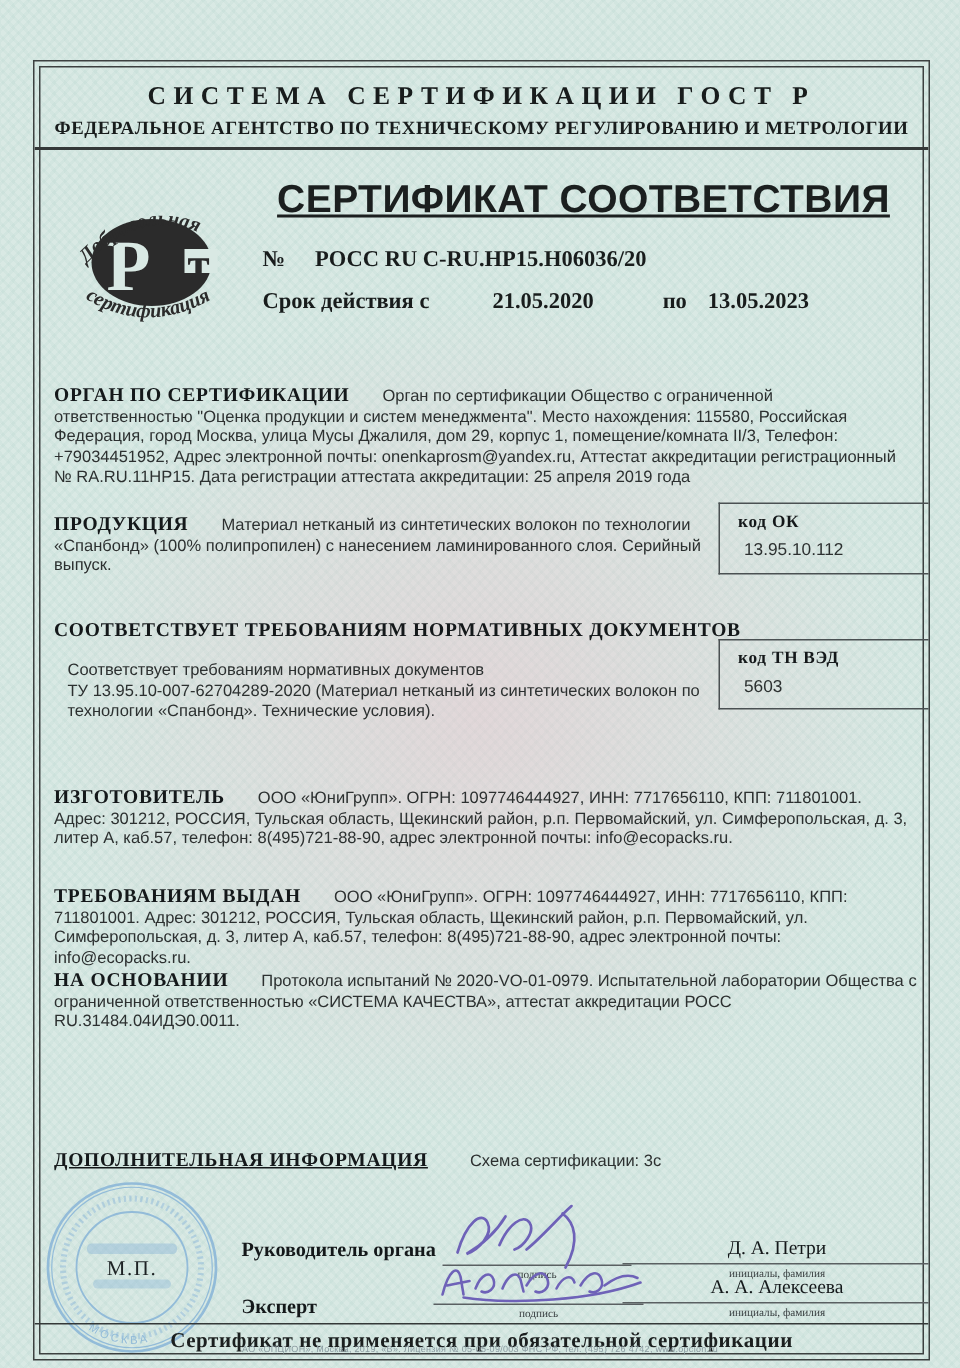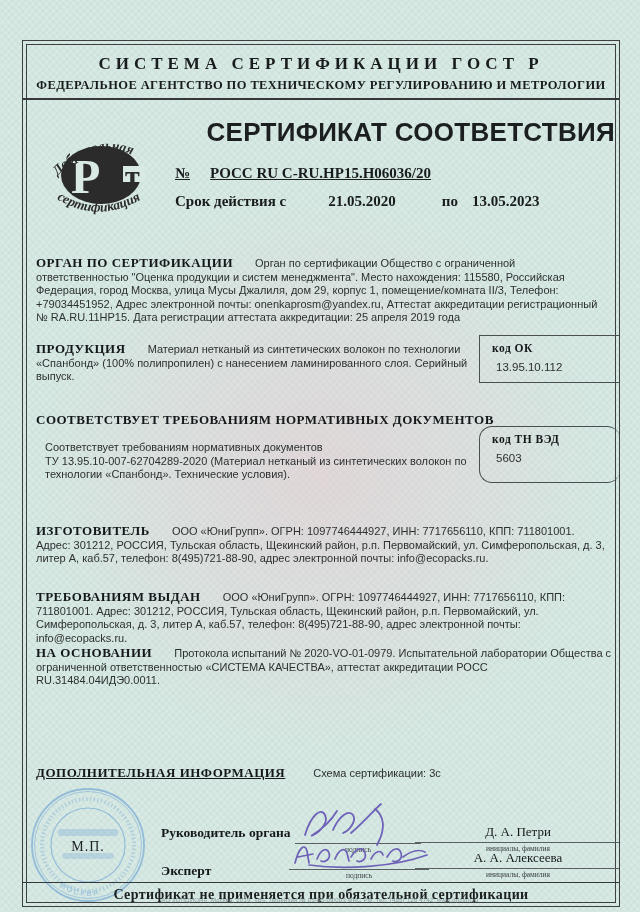--- a/index.html
+++ b/index.html
@@ -11,23 +11,23 @@
       #d9e9e4;
     font-family:"Liberation Sans",sans-serif;color:#262626;}
   .frame{position:absolute;left:22px;top:28px;width:596px;height:865px;
     border:1.5px solid #3c4040;outline:1px solid #3c4040;outline-offset:-5px;overflow:hidden;margin-top:12px;}
   .hdr1{position:absolute;top:13px;left:0;width:100%;text-align:center;
     font:bold 17px "Liberation Serif",serif;letter-spacing:5px;color:#181c1c;}
   .hdr2{position:absolute;top:37px;left:0;width:100%;text-align:center;
     font:bold 12.5px "Liberation Serif",serif;letter-spacing:0.4px;color:#181c1c;}
   .hdr-rule{position:absolute;top:57px;left:0;width:100%;border-top:2px solid #343838;}
   .rst-logo{position:absolute;left:14px;top:68px;}
-  .doc-title{position:absolute;left:140px;top:76px;width:452px;text-align:right;
-    font:bold 26px "Liberation Sans",sans-serif;letter-spacing:0.3px;color:#1b1f1f;}
-  .cert-no-row{position:absolute;left:152px;top:124px;font:bold 15px "Liberation Serif",serif;color:#181c1c;text-decoration:underline;}
+  .doc-title{position:absolute;left:140px;top:76px;width:452px;text-align:center;
+    font:bold 26px "Liberation Sans",sans-serif;letter-spacing:0.3px;color:#1b1f1f;text-decoration:underline;}
+  .cert-no-row{position:absolute;left:152px;top:124px;font:bold 15px "Liberation Serif",serif;color:#181c1c;}
   .cert-no-row .no-sign{margin-right:20px;}
   .validity-row{position:absolute;left:152px;top:152px;font:bold 15px "Liberation Serif",serif;color:#181c1c;}
   .validity-row .v-from{margin-left:42px;}
   .validity-row .v-to-label{margin-left:46px;}
   .validity-row .v-to{margin-left:14px;}
   .serial{position:absolute;top:158px;right:16px;white-space:nowrap;}
   .serial .serial-sign{font:bold 17px "Liberation Serif",serif;color:#23282a;margin-right:6px;vertical-align:2px;}
   .serial .serial-digits{font:400 24px "Liberation Sans",sans-serif;letter-spacing:1px;color:#d94f3d;}
   .sec{position:absolute;left:13px;font:11px/13.5px "Liberation Sans",sans-serif;color:#2c3030;}
   .lbl{font:bold 13px/13.5px "Liberation Serif",serif;letter-spacing:0.5px;color:#14181a;margin-right:22px;}
@@ -38,21 +38,21 @@
   .sec-manu{top:472px;width:576px;}
   .sec-issued{top:538px;width:576px;}
   .sec-basis{top:594px;width:576px;}
   .sec-add{top:714px;width:576px;}
   .sec-add .lbl{margin-right:28px;text-decoration:underline;}
   .code-box{position:absolute;left:456px;width:141px;border:1px solid #4a5052;border-right:none;
     padding:6px 0 0 12px;box-sizing:border-box;background:transparent;}
   .code-box .code-lbl{font:bold 11.5px "Liberation Serif",serif;letter-spacing:0.5px;color:#14181a;}
   .code-box .code-val{font:11.5px "Liberation Sans",sans-serif;color:#2c3030;margin-top:7px;padding-left:4px;}
   .box-ok{top:294px;height:48px;}
-  .box-tnved{top:385px;height:57px;border-radius:13px;}
+  .box-tnved{top:385px;height:47px;}
   .stamp{position:absolute;left:-11px;top:728px;opacity:0.88;}
   .mp-label{position:absolute;left:30px;top:798px;width:70px;text-align:center;
     font:14px "Liberation Serif",serif;letter-spacing:1px;color:#1d2224;}
   .role{position:absolute;left:138px;font:bold 13.5px "Liberation Serif",serif;color:#14181a;}
   .role-head{top:784px;}
   .role-expert{top:822px;}
   .sig-block{position:absolute;text-align:center;}
   .sig-line{border-bottom:1px solid #5a6062;}
   .caption{font:7.5px "Liberation Serif",serif;color:#3a4042;margin-top:1px;}
   .sig1{left:272px;top:768px;width:126px;}

